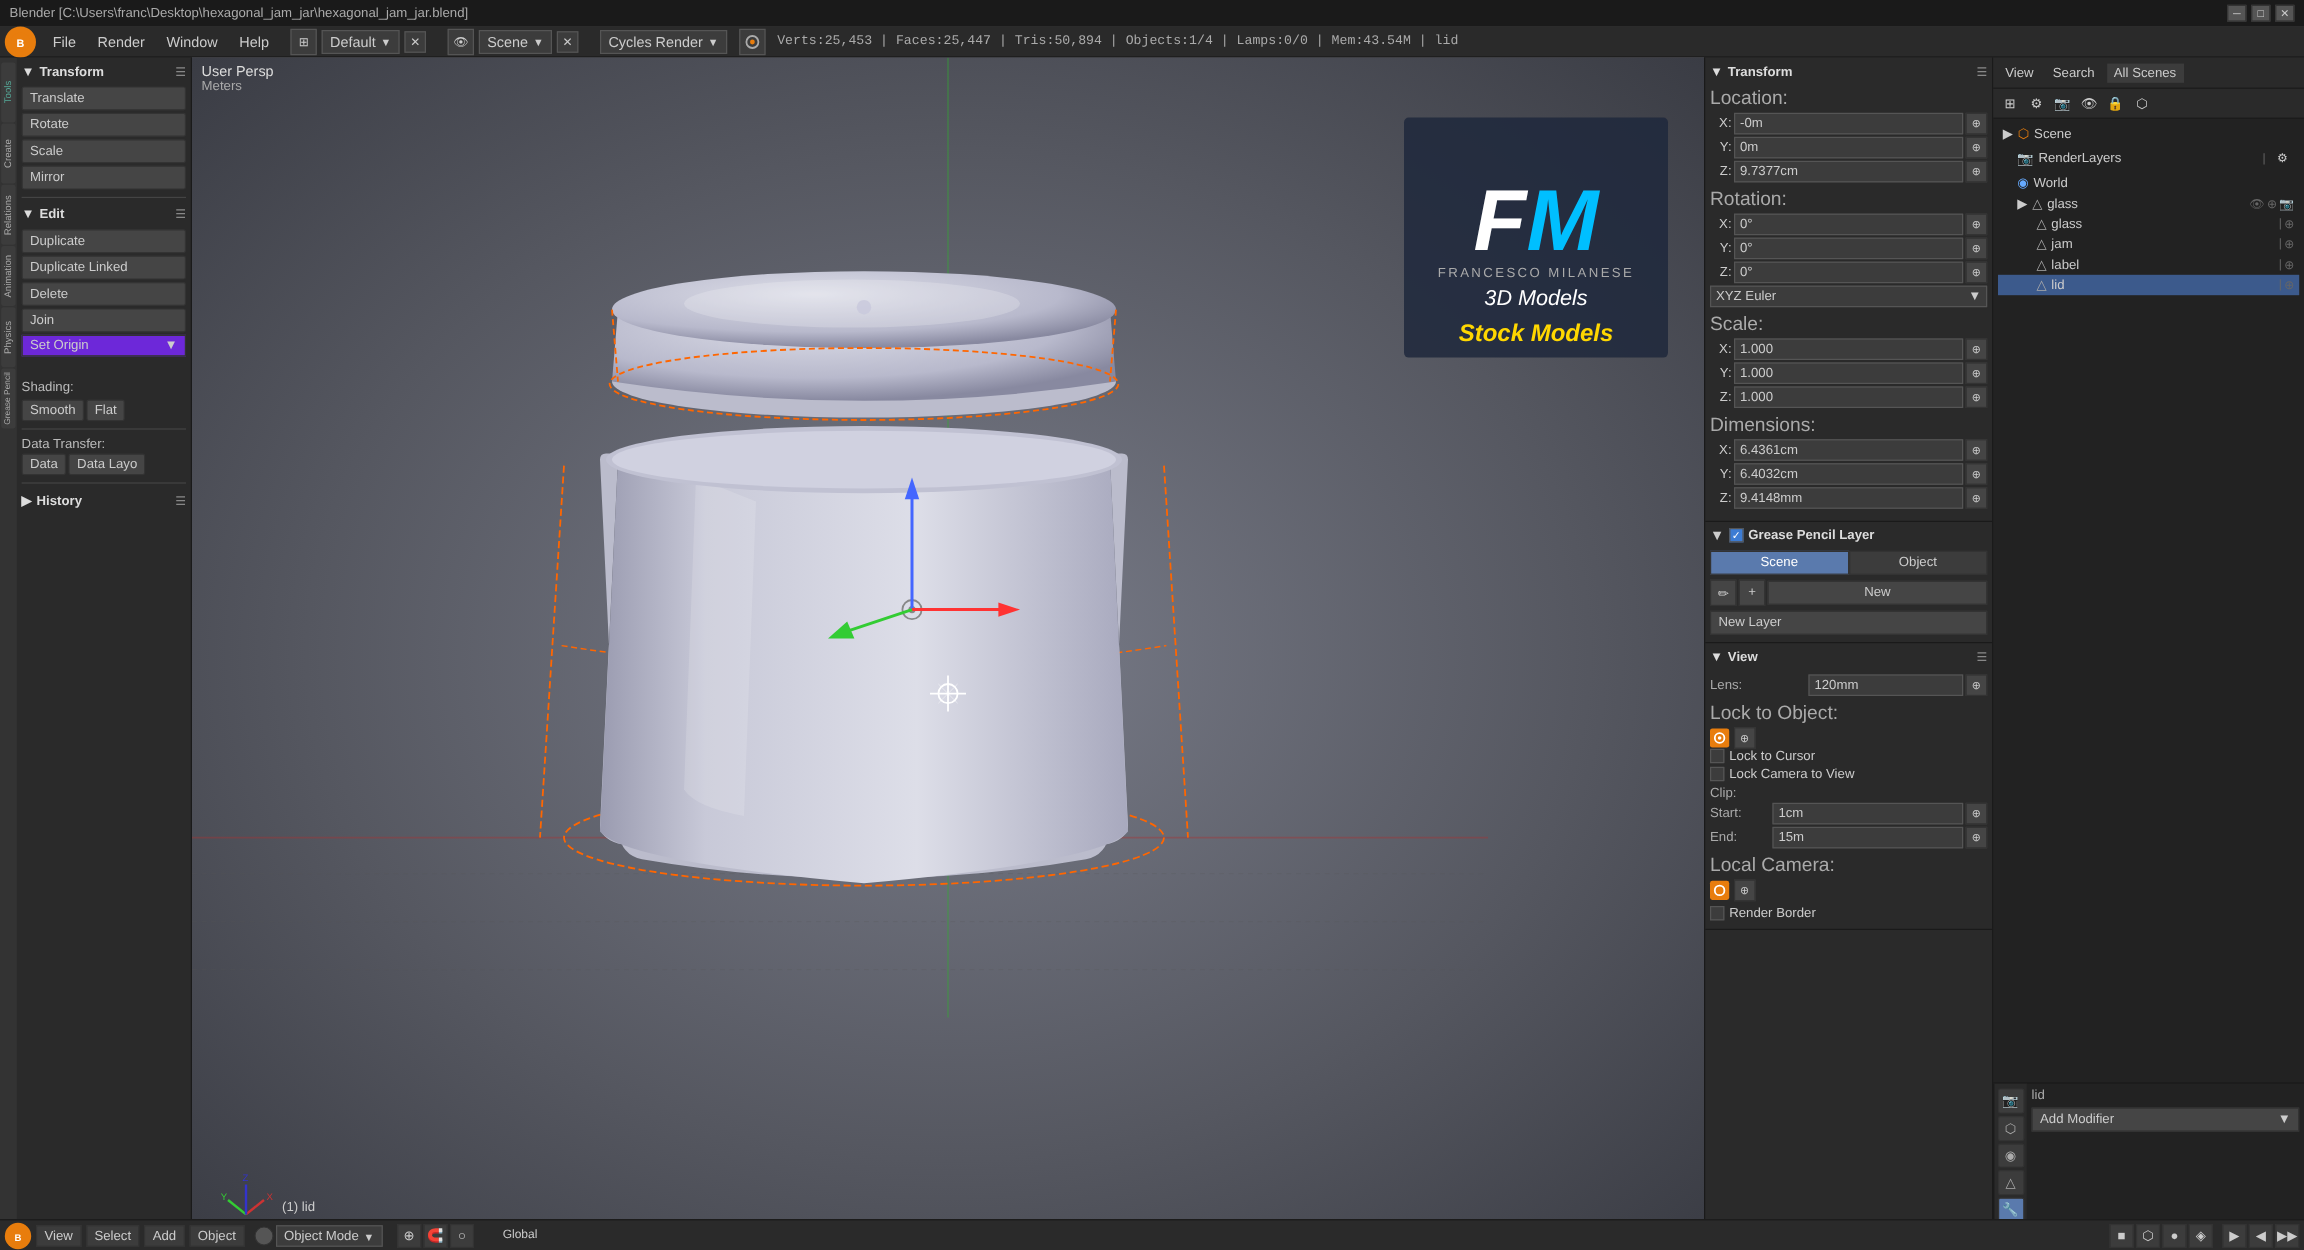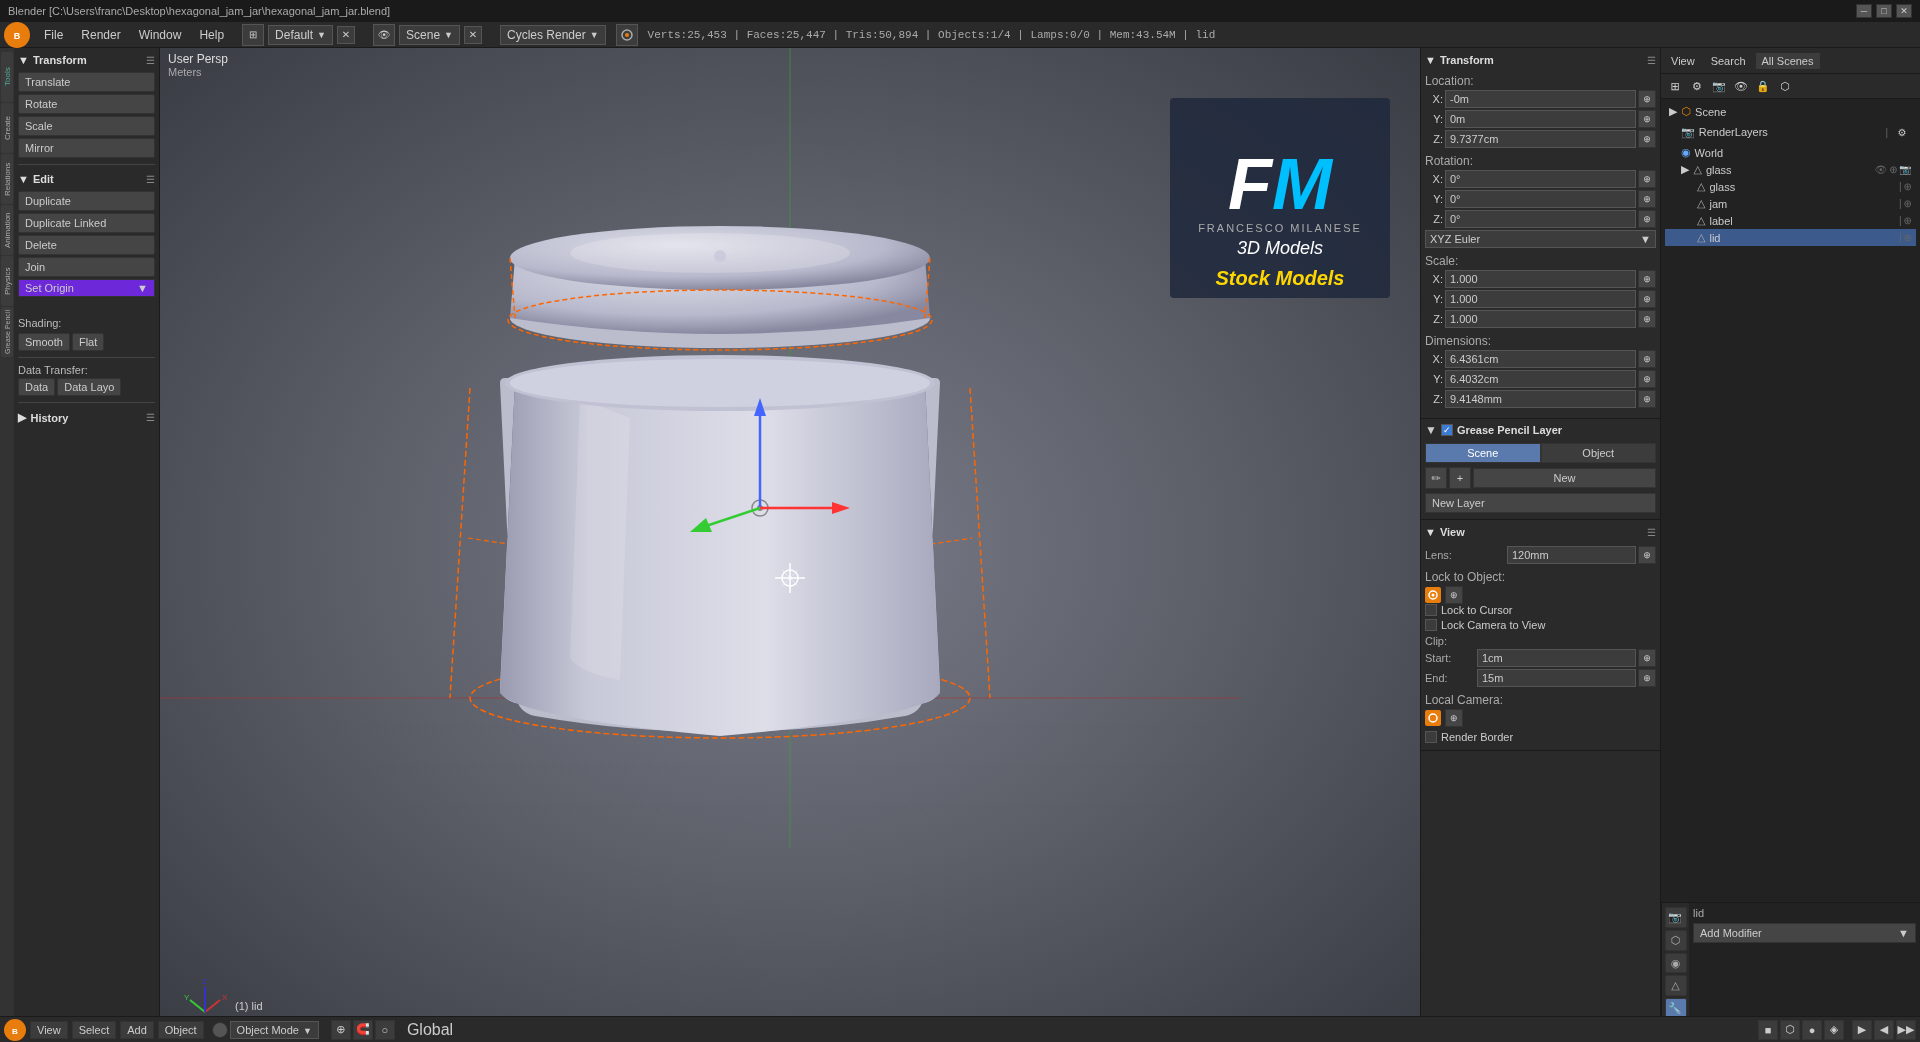--- a/index.html
+++ b/index.html
@@ -306,21 +306,21 @@
     }
     .rpanel-title {
       font-size: 11px;
       font-weight: bold;
       color: #ddd;
       display: flex; align-items: center; gap: 4px;
     }
 
     .field-group { margin-bottom: 6px; }
     .field-label {
-      font-size: 12px;
+      font-size: 16px;
       color: #aaa;
       margin-bottom: 2px;
     }
     .field-row {
       display: flex;
       align-items: center;
       margin-bottom: 2px;
       gap: 2px;
     }
     .field-axis {
@@ -1181,21 +1181,21 @@
       <span style="font-size:9px;">▼</span>
     </div>
   </div>
 
   <div style="display:flex;align-items:center;gap:2px;margin-left:8px;">
     <div class="bottom-icon">⊕</div>
     <div class="bottom-icon">🧲</div>
     <div class="bottom-icon">○</div>
   </div>
 
-  <div style="margin-left:8px;font-size:16px;color:#ccc;">
+  <div style="margin-left:20px;font-size:10px;color:#ccc;">
     <span>Global</span>
   </div>
 
   <div style="flex:1;"></div>
 
   <div style="display:flex;gap:2px;align-items:center;">
     <div class="bottom-icon">■</div>
     <div class="bottom-icon">⬡</div>
     <div class="bottom-icon">●</div>
     <div class="bottom-icon">◈</div>

